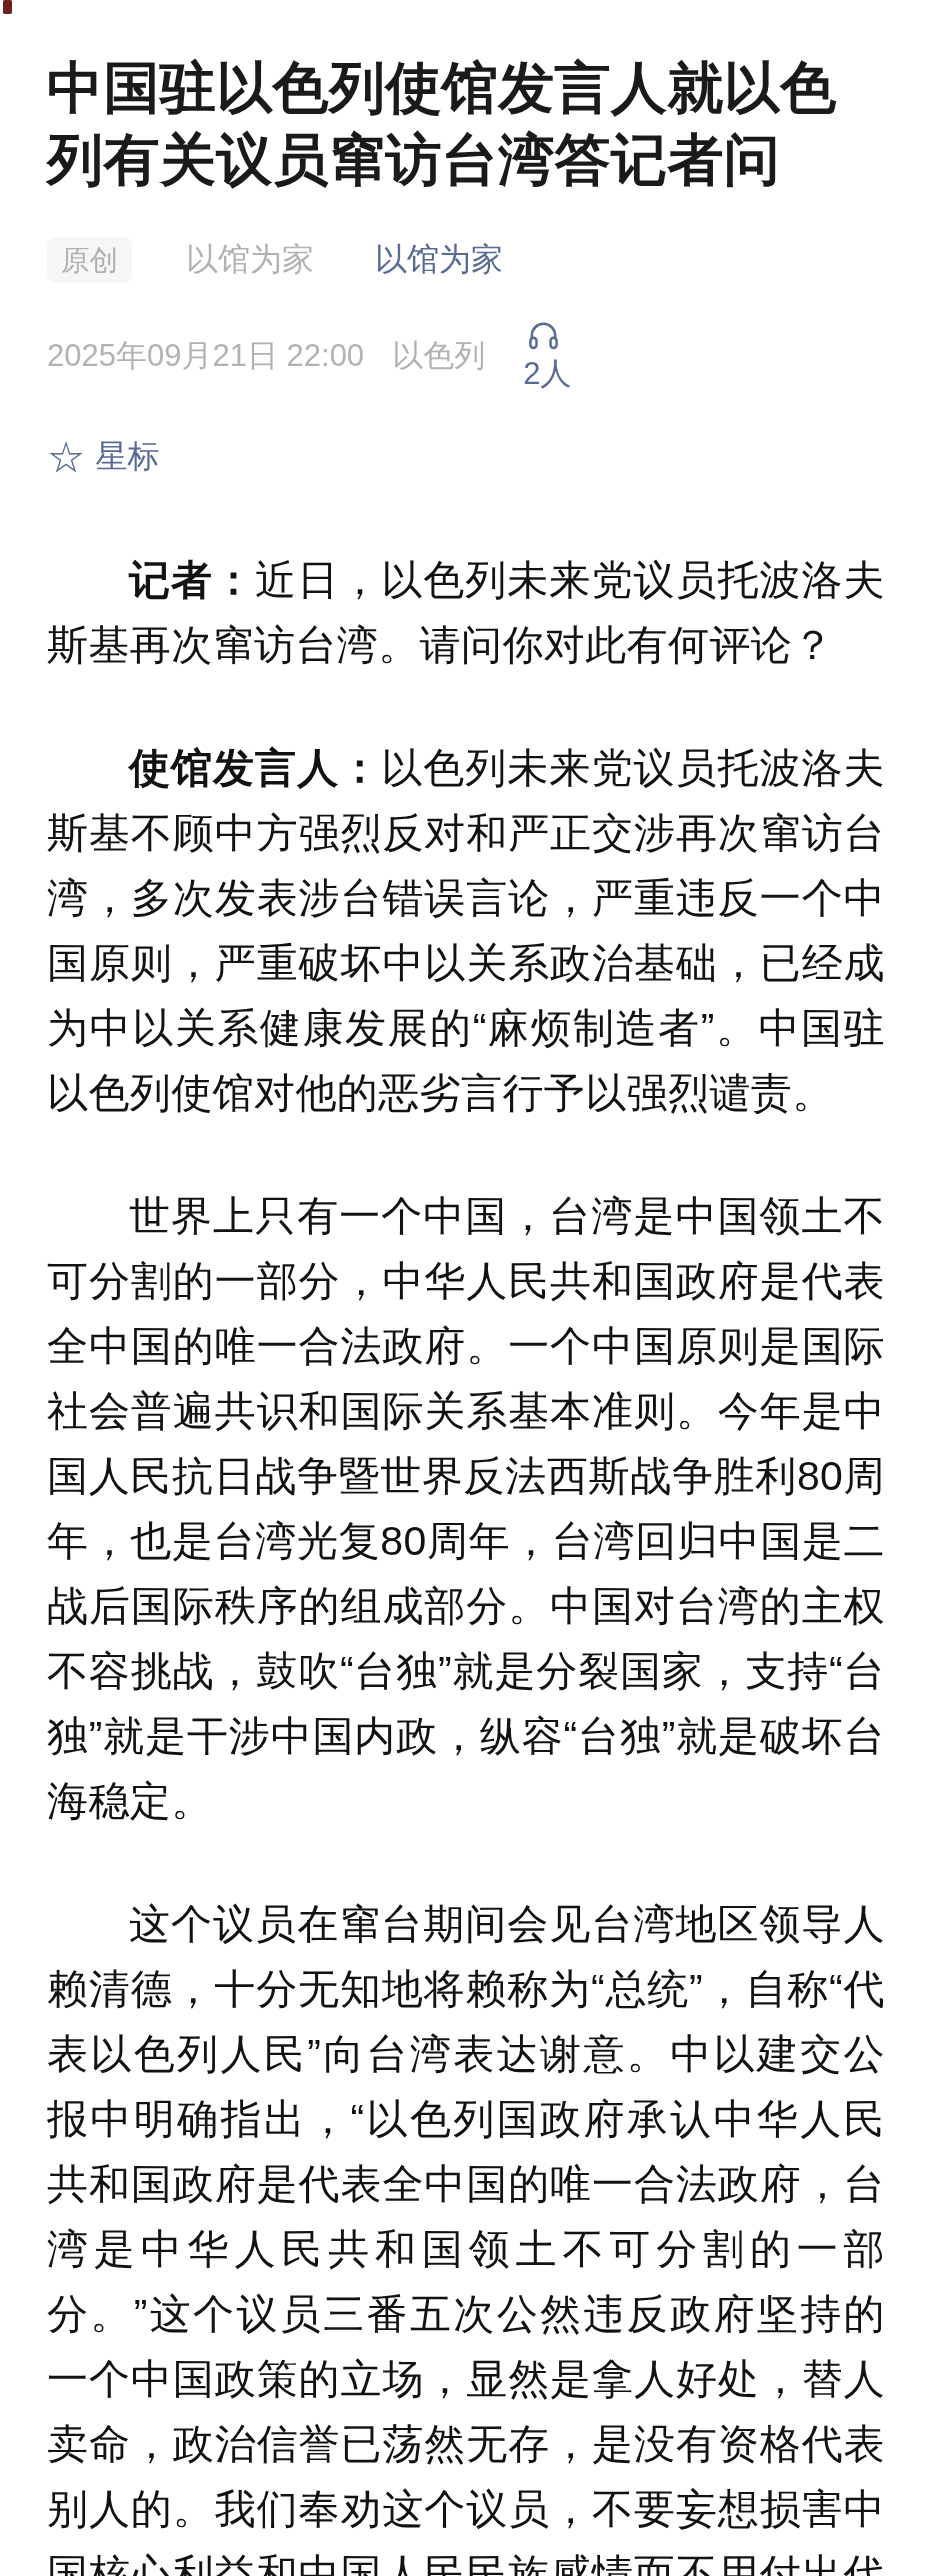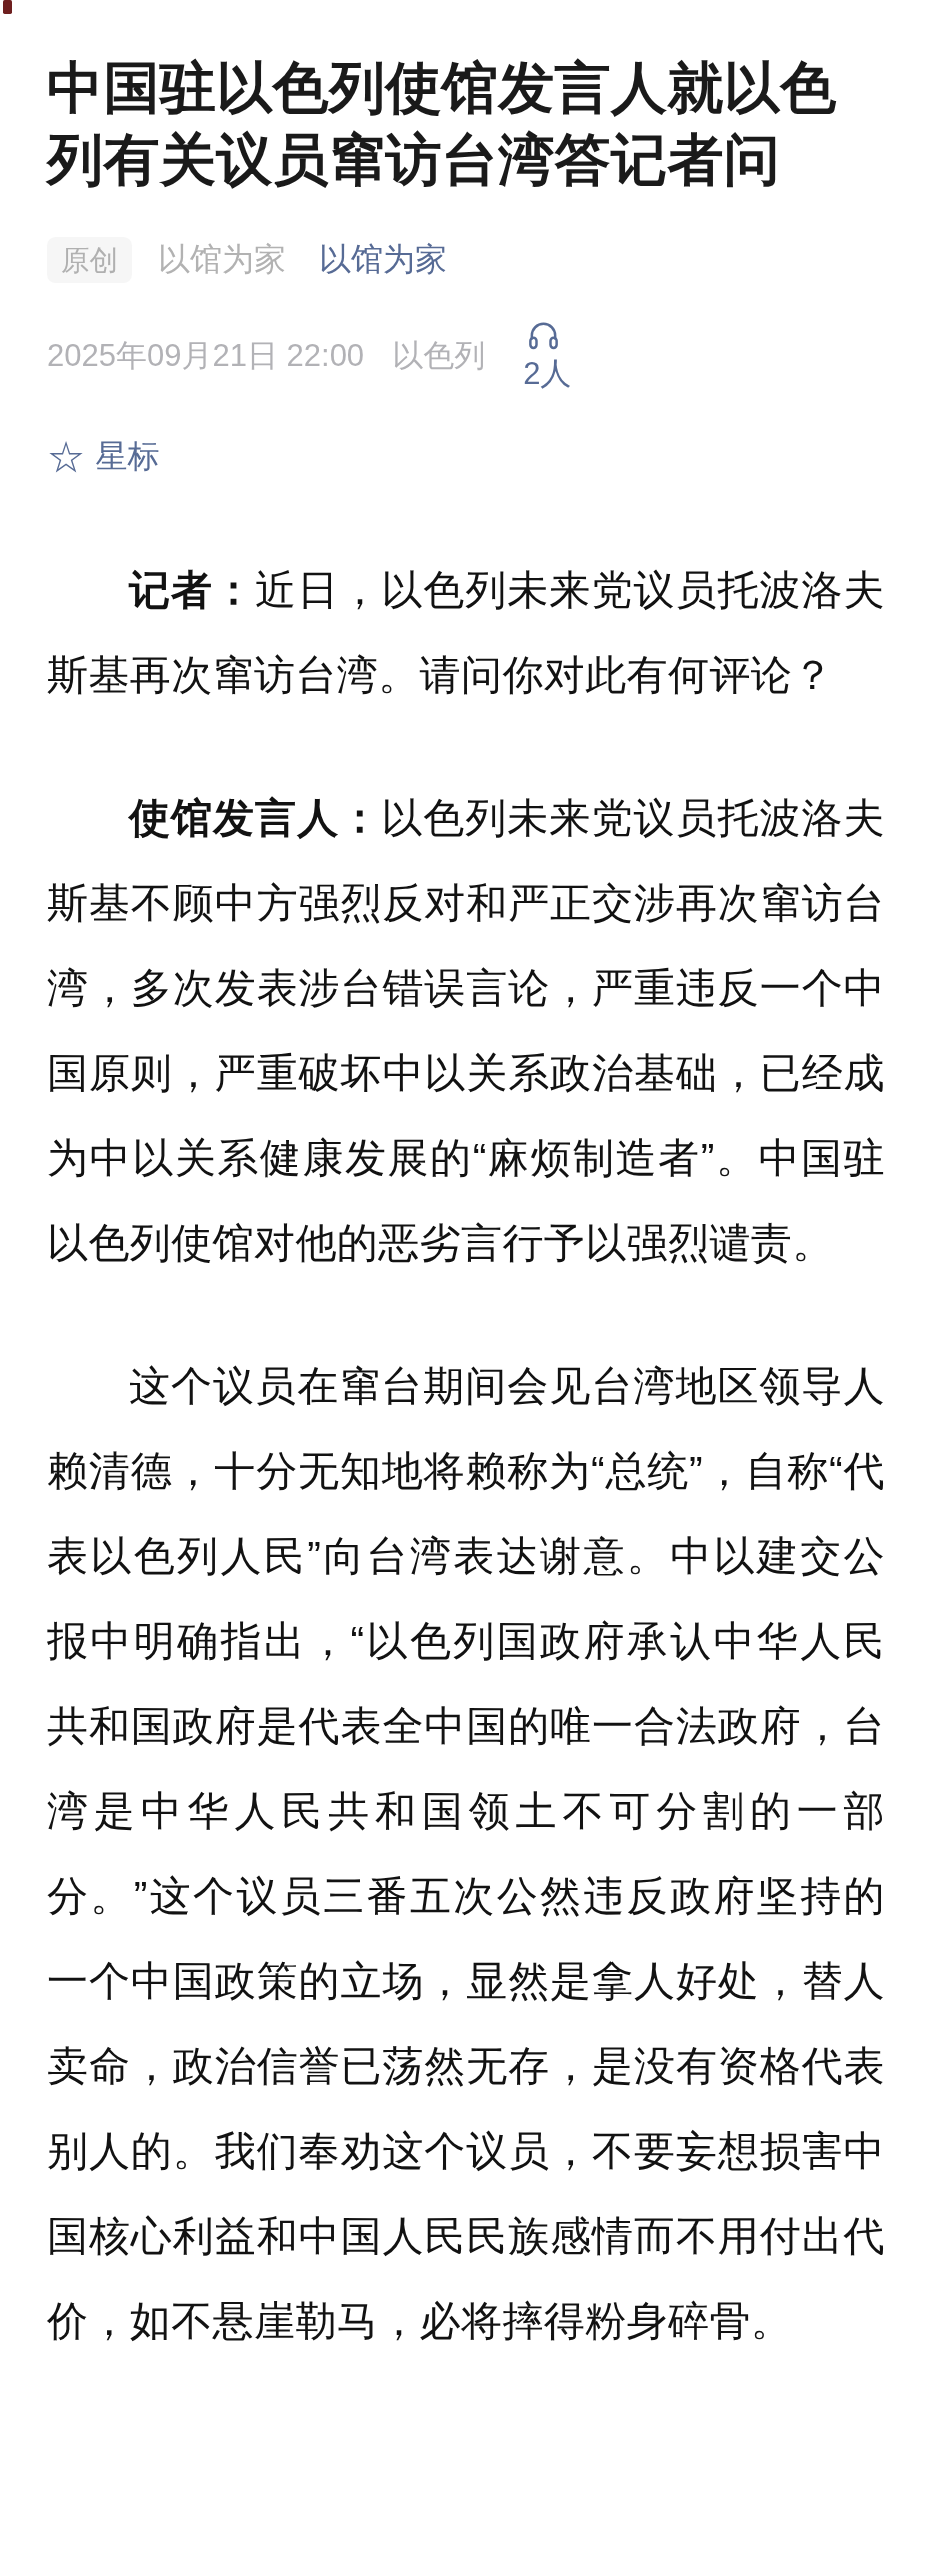--- a/index.html
+++ b/index.html
@@ -33,20 +33,21 @@
     font-size: 56px;
     line-height: 72px;
     font-weight: 700;
     color: #1a1a1a;
     letter-spacing: 0.4px;
   }
   .meta-row1 {
     margin-top: 41px;
     display: flex;
     align-items: center;
+    gap: 28px;
   }
   .badge-original {
     background: #f6f6f6;
     color: #b0b0b0;
     font-size: 28.5px;
     line-height: 28.5px;
     padding: 8.6px 14px;
     border-radius: 8.6px;
     flex: 0 0 auto;
   }
@@ -98,21 +99,21 @@
     margin-right: 10.4px;
     color: #576b95;
   }
   .article-body {
     margin-top: 69px;
     padding-bottom: 52px;
   }
   .article-body p {
     margin: 0 0 58px 0;
     font-size: 41px;
-    line-height: 85px;
+    line-height: 65px;
     color: #121212;
     text-align: justify;
     text-indent: 2em;
     letter-spacing: 0.4px;
   }
   .article-body p:last-child { margin-bottom: 0; }
   .article-body .lead { font-weight: 700; }
 </style>
 </head>
 <body>
@@ -148,18 +149,21 @@
   </div>
 
   <div class="article-body">
     <p>
       <span class="lead">记者：</span><span>近日，以色列未来党议员托波洛夫斯基再次窜访台湾。请问你对此有何评论？</span>
     </p>
     <p>
       <span class="lead">使馆发言人：</span><span>以色列未来党议员托波洛夫斯基不顾中方强烈反对和严正交涉再次窜访台湾，多次发表涉台错误言论，严重违反一个中国原则，严重破坏中以关系政治基础，已经成为中以关系健康发展的“麻烦制造者”。中国驻以色列使馆对他的恶劣言行予以强烈谴责。</span>
     </p>
     <p>
+      <span class="lead"></span><span>世界上只有一个中国，台湾是中国领土不可分割的一部分，中华人民共和国政府是代表全中国的唯一合法政府。一个中国原则是国际社会普遍共识和国际关系基本准则。今年是中国人民抗日战争暨世界反法西斯战争胜利80周年，也是台湾光复80周年，台湾回归中国是二战后国际秩序的组成部分。中国对台湾的主权不容挑战，鼓吹“台独”就是分裂国家，支持“台独”就是干涉中国内政，纵容“台独”就是破坏台海稳定。</span>
+    </p>
+    <p>
       <span class="lead"></span><span>这个议员在窜台期间会见台湾地区领导人赖清德，十分无知地将赖称为“总统”，自称“代表以色列人民”向台湾表达谢意。中以建交公报中明确指出，“以色列国政府承认中华人民共和国政府是代表全中国的唯一合法政府，台湾是中华人民共和国领土不可分割的一部分。”这个议员三番五次公然违反政府坚持的一个中国政策的立场，显然是拿人好处，替人卖命，政治信誉已荡然无存，是没有资格代表别人的。我们奉劝这个议员，不要妄想损害中国核心利益和中国人民民族感情而不用付出代价，如不悬崖勒马，必将摔得粉身碎骨。</span>
     </p>
   </div>
 
 </div>
 
 
 </body></html>

